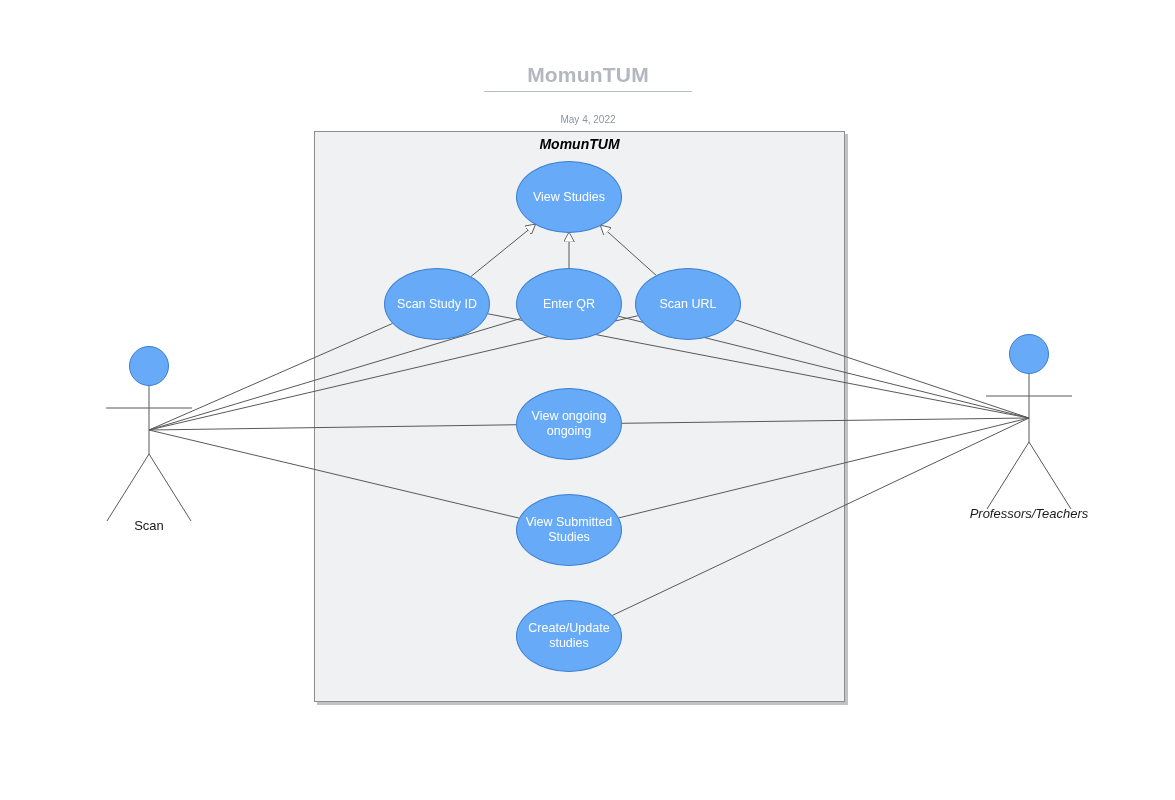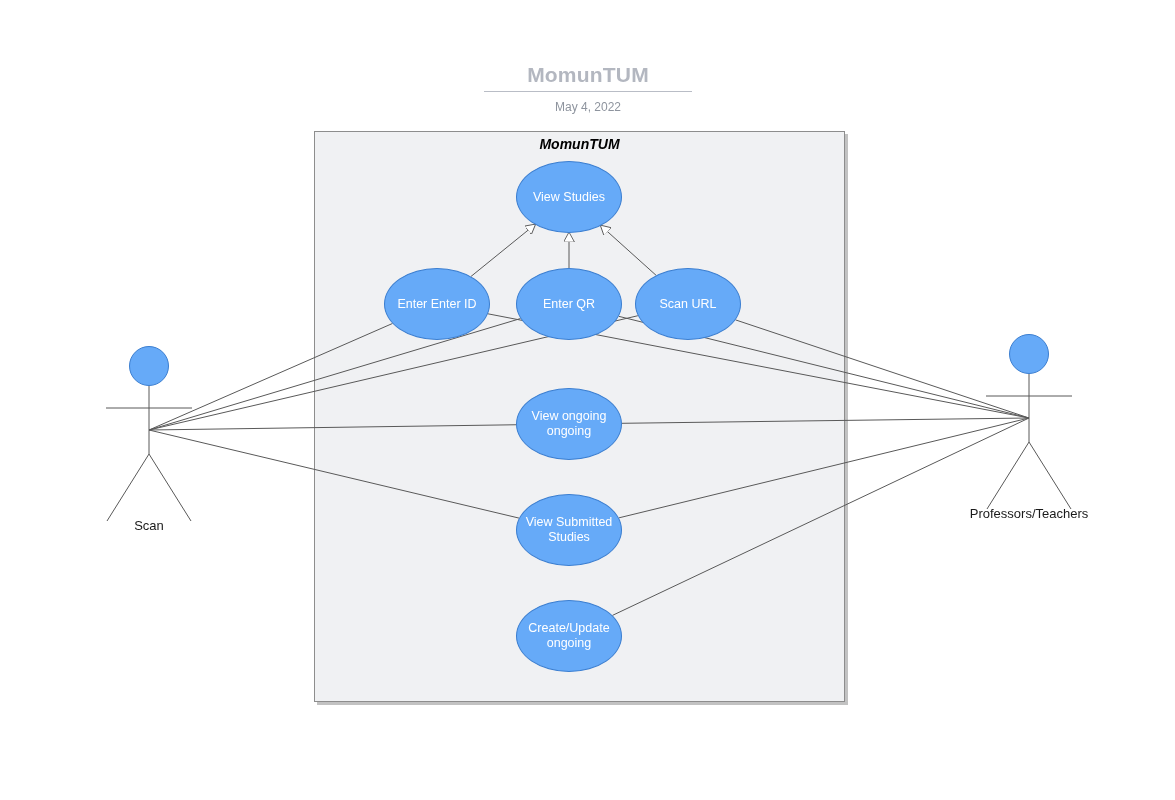--- a/index.html
+++ b/index.html
@@ -41,23 +41,23 @@
     line-height: 26px;
     white-space: nowrap;
   }
   .doc-rule {
     width: 208px;
     height: 1px;
     background: #b9bdc6;
     margin: 3px auto 0 auto;
   }
   .doc-date {
-    font-size: 12px;
+    font-size: 10px;
     color: #8e949e;
-    margin-top: 8px;
+    margin-top: 21px;
     line-height: 14px;
   }
 
   
   .system-boundary {
     position: absolute;
     left: 314px;
     top: 131px;
     width: 531px;
     height: 571px;
@@ -103,21 +103,21 @@
     background: #66aaf8;
     border: 1.4px solid #3b7ed0;
   }
   .actor-label {
     position: absolute;
     text-align: center;
     font-size: 13px;
     color: #1a1a1a;
     white-space: nowrap;
   }
-  .actor-label.italic { }
+  .actor-label.italic { font-style: italic; }
 
   svg { overflow: visible; }
 </style>
 </head>
 <body>
 
 <div id="canvas">
 
   <div class="doc-header">
     <div class="doc-title">MomunTUM</div>
@@ -153,36 +153,36 @@
         <line x1="569" y1="268" x2="569" y2="233" stroke="#595959" stroke-width="1" marker-end="url(#gen-arrow)"></line>
         <line x1="656.0534331495351" y1="275.2749356890778" x2="600.9465668504649" y2="225.72506431092225" stroke="#595959" stroke-width="1" marker-end="url(#gen-arrow)"></line>
       </g>
   </svg>
 
   <div id="usecase-layer">
       <div class="usecase" style="left: 516px; top: 161px; width: 106px; height: 72px; text-align: right;">
         <span>View Studies</span>
       </div>
       <div class="usecase" style="left: 384px; top: 268px; width: 106px; height: 72px;">
-        <span>Enter Enter ID</span>
+        <span>Scan Study ID</span>
       </div>
       <div class="usecase" style="left: 516px; top: 268px; width: 106px; height: 72px;">
         <span>Enter QR</span>
       </div>
       <div class="usecase" style="left: 635px; top: 268px; width: 106px; height: 72px;">
         <span>Scan URL</span>
       </div>
       <div class="usecase" style="left: 516px; top: 388px; width: 106px; height: 72px;">
         <span>View ongoing ongoing</span>
       </div>
       <div class="usecase" style="left: 516px; top: 494px; width: 106px; height: 72px;">
         <span>View Submitted Studies</span>
       </div>
       <div class="usecase" style="left: 516px; top: 600px; width: 106px; height: 72px;">
-        <span>Create/Update ongoing</span>
+        <span>Create/Update studies</span>
       </div>
     </div>
 
   <div id="actor-layer">
       <div class="actor" style="left: 0px; top: 0px; width: 1175px; height: 800px; pointer-events: none;">
         <div class="actor-head" style="left: 129px; top: 346px;"></div>
         <svg width="1175" height="800" style="position:absolute;left:0;top:0;">
           <line x1="149" y1="386" x2="149" y2="454" stroke="#595959" stroke-width="1"></line>
           <line x1="106" y1="408" x2="192" y2="408" stroke="#595959" stroke-width="1"></line>
           <line x1="149" y1="454" x2="107" y2="521" stroke="#595959" stroke-width="1"></line>

